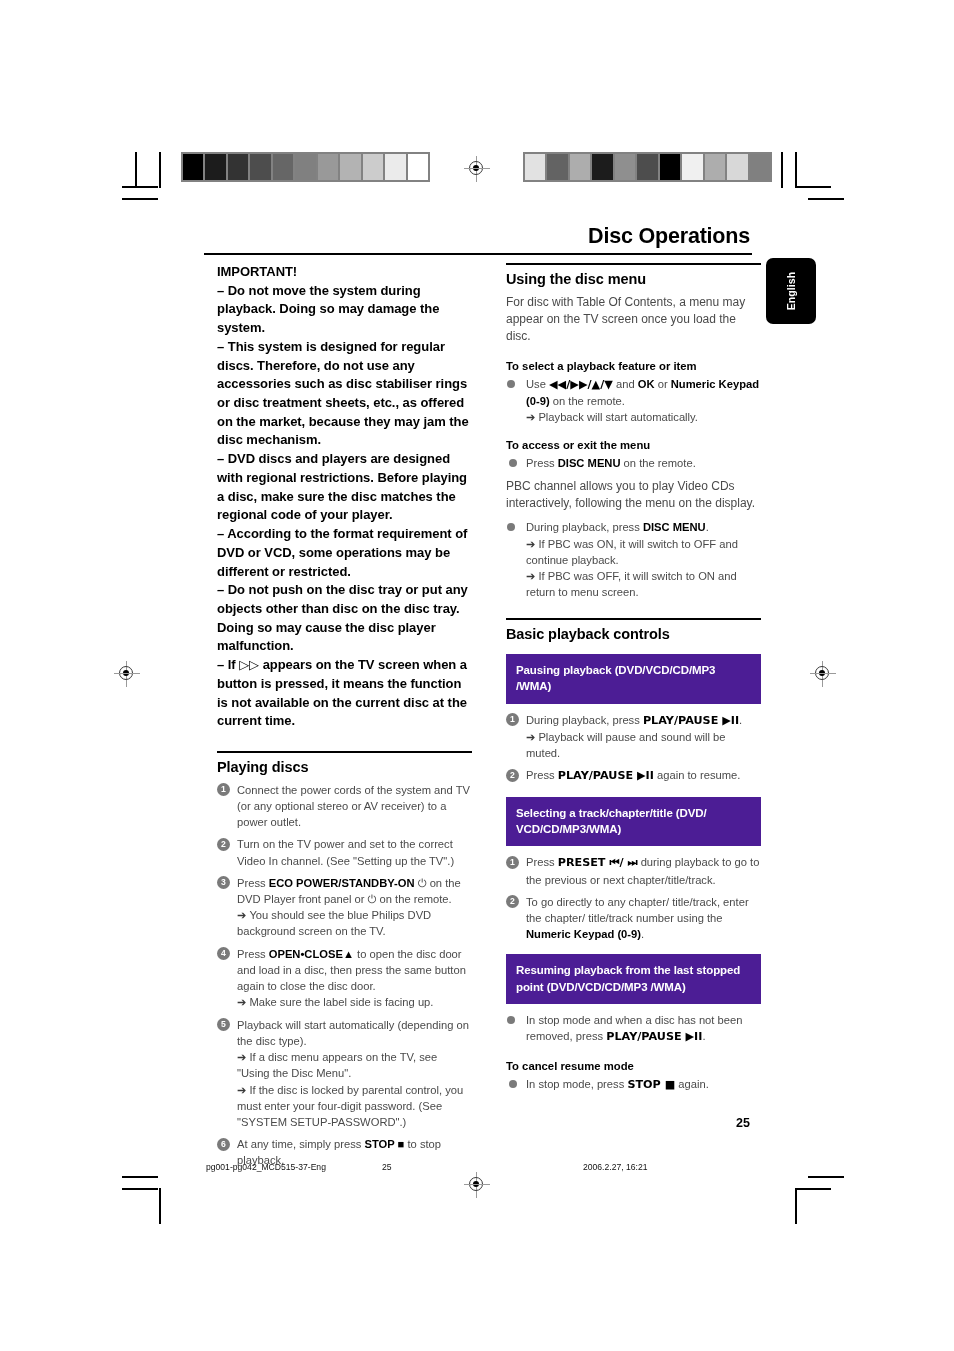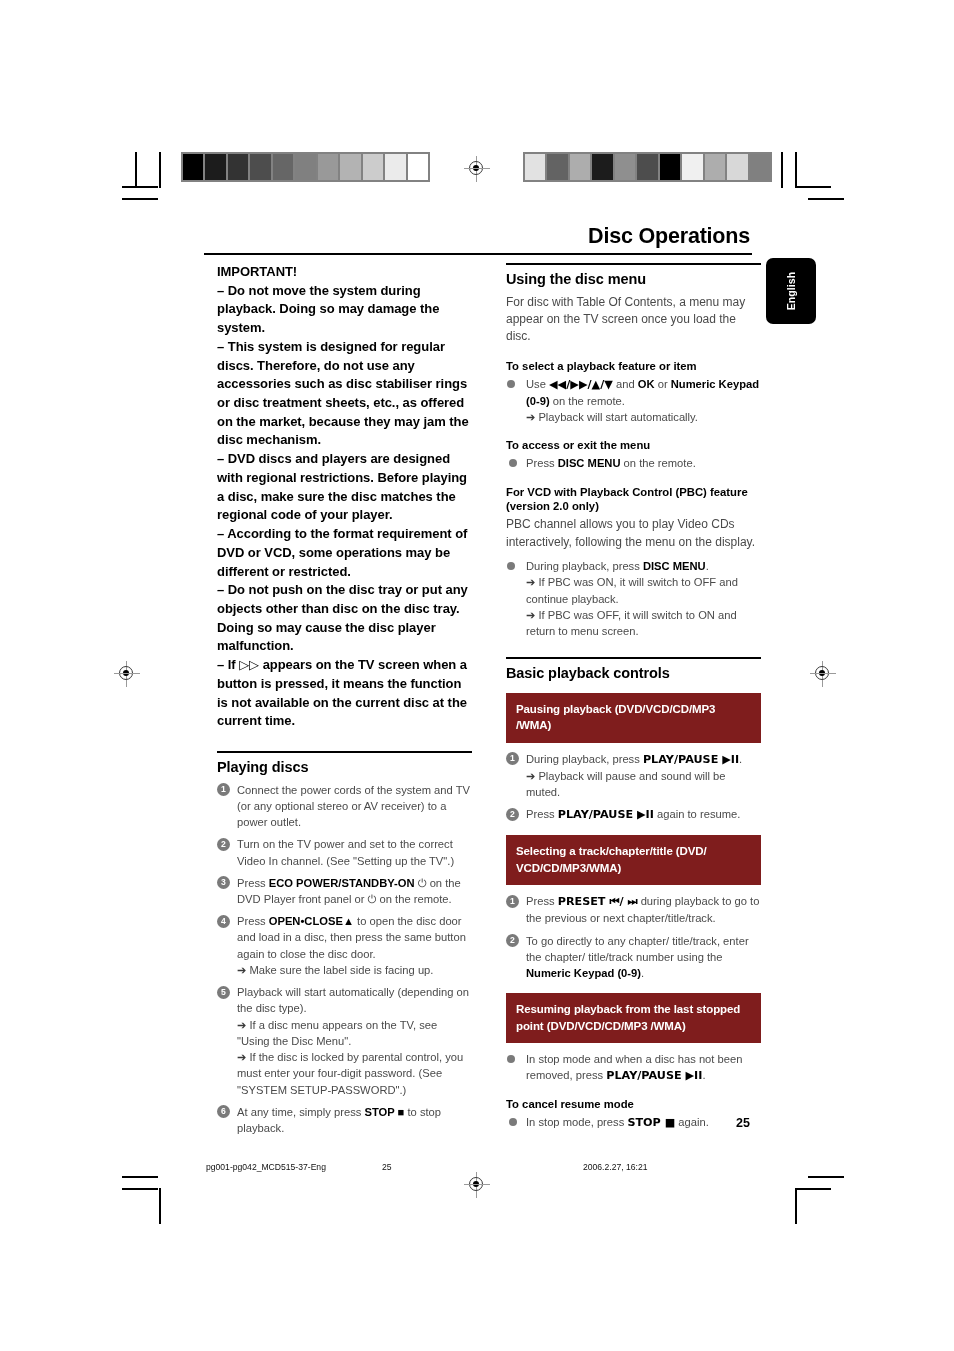--- a/index.html
+++ b/index.html
@@ -173,21 +173,21 @@
   .row b { color: #000; font-weight: bold; }
   .row .arrow { display: block; }
   .row .arrow::before {
     content: "\2794";
     margin-right: 3px;
     color: #3a3a3a;
   }
 
   
   .banner {
-    background: #7f1d1d;
+    background: #4c1d95;
     color: #ffffff;
     font-size: 11.5px;
     font-weight: bold;
     line-height: 1.42;
     padding: 8px 10px 9px 10px;
     margin: 12px 0 8px 0;
     letter-spacing: -0.1px;
   }
 
   .glyph { font-family: "DejaVu Sans", sans-serif; }
@@ -305,20 +305,21 @@
     </div>
 
     <div class="row">
       <span class="num">2</span>
       <span>Turn on the TV power and set to the correct Video In channel. (See "Setting up the TV".)</span>
     </div>
 
     <div class="row">
       <span class="num">3</span>
       <span>Press </span><b>ECO POWER/STANDBY-ON</b><span> ⏻ on the DVD Player front panel or ⏻ on the remote.</span>
+      <span class="arrow">You should see the blue Philips DVD background screen on the TV.</span>
     </div>
 
     <div class="row">
       <span class="num">4</span>
       <span>Press </span><b>OPEN•CLOSE▲</b><span>  to open the disc door and load in a disc, then press the same button again to close the disc door.</span>
       <span class="arrow">Make sure the label side is facing up.</span>
     </div>
 
     <div class="row">
       <span class="num">5</span>
@@ -347,21 +348,20 @@
       <span>Use </span><b class="glyph">◀◀/▶▶/▲/▼</b><span>  and </span><b>OK</b><span> or </span><b>Numeric Keypad (0-9)</b><span> on the remote.</span>
       <span class="arrow">Playback will start automatically.</span>
     </div>
 
     <h3 class="sub">To access or exit the menu</h3>
     <div class="row">
       <span class="dot indent"></span>
       <span>Press </span><b>DISC MENU</b><span> on the remote.</span>
     </div>
 
-    <h3 class="sub">For VCD with Playback Control (PBC) feature (version 2.0 only)</h3>
     <p class="body">PBC channel allows you to play Video CDs interactively, following the menu on the display.</p>
     <div class="row" style="margin-top:7px;">
       <span class="dot"></span>
       <span>During playback, press </span><b>DISC MENU</b><span>.</span>
       <span class="arrow">If PBC was ON, it will switch to OFF and continue playback.</span>
       <span class="arrow">If PBC was OFF, it will switch to ON and return to menu screen.</span>
     </div>
   </div>
 
   <div class="sec-wrap" style="margin-top:18px;">

